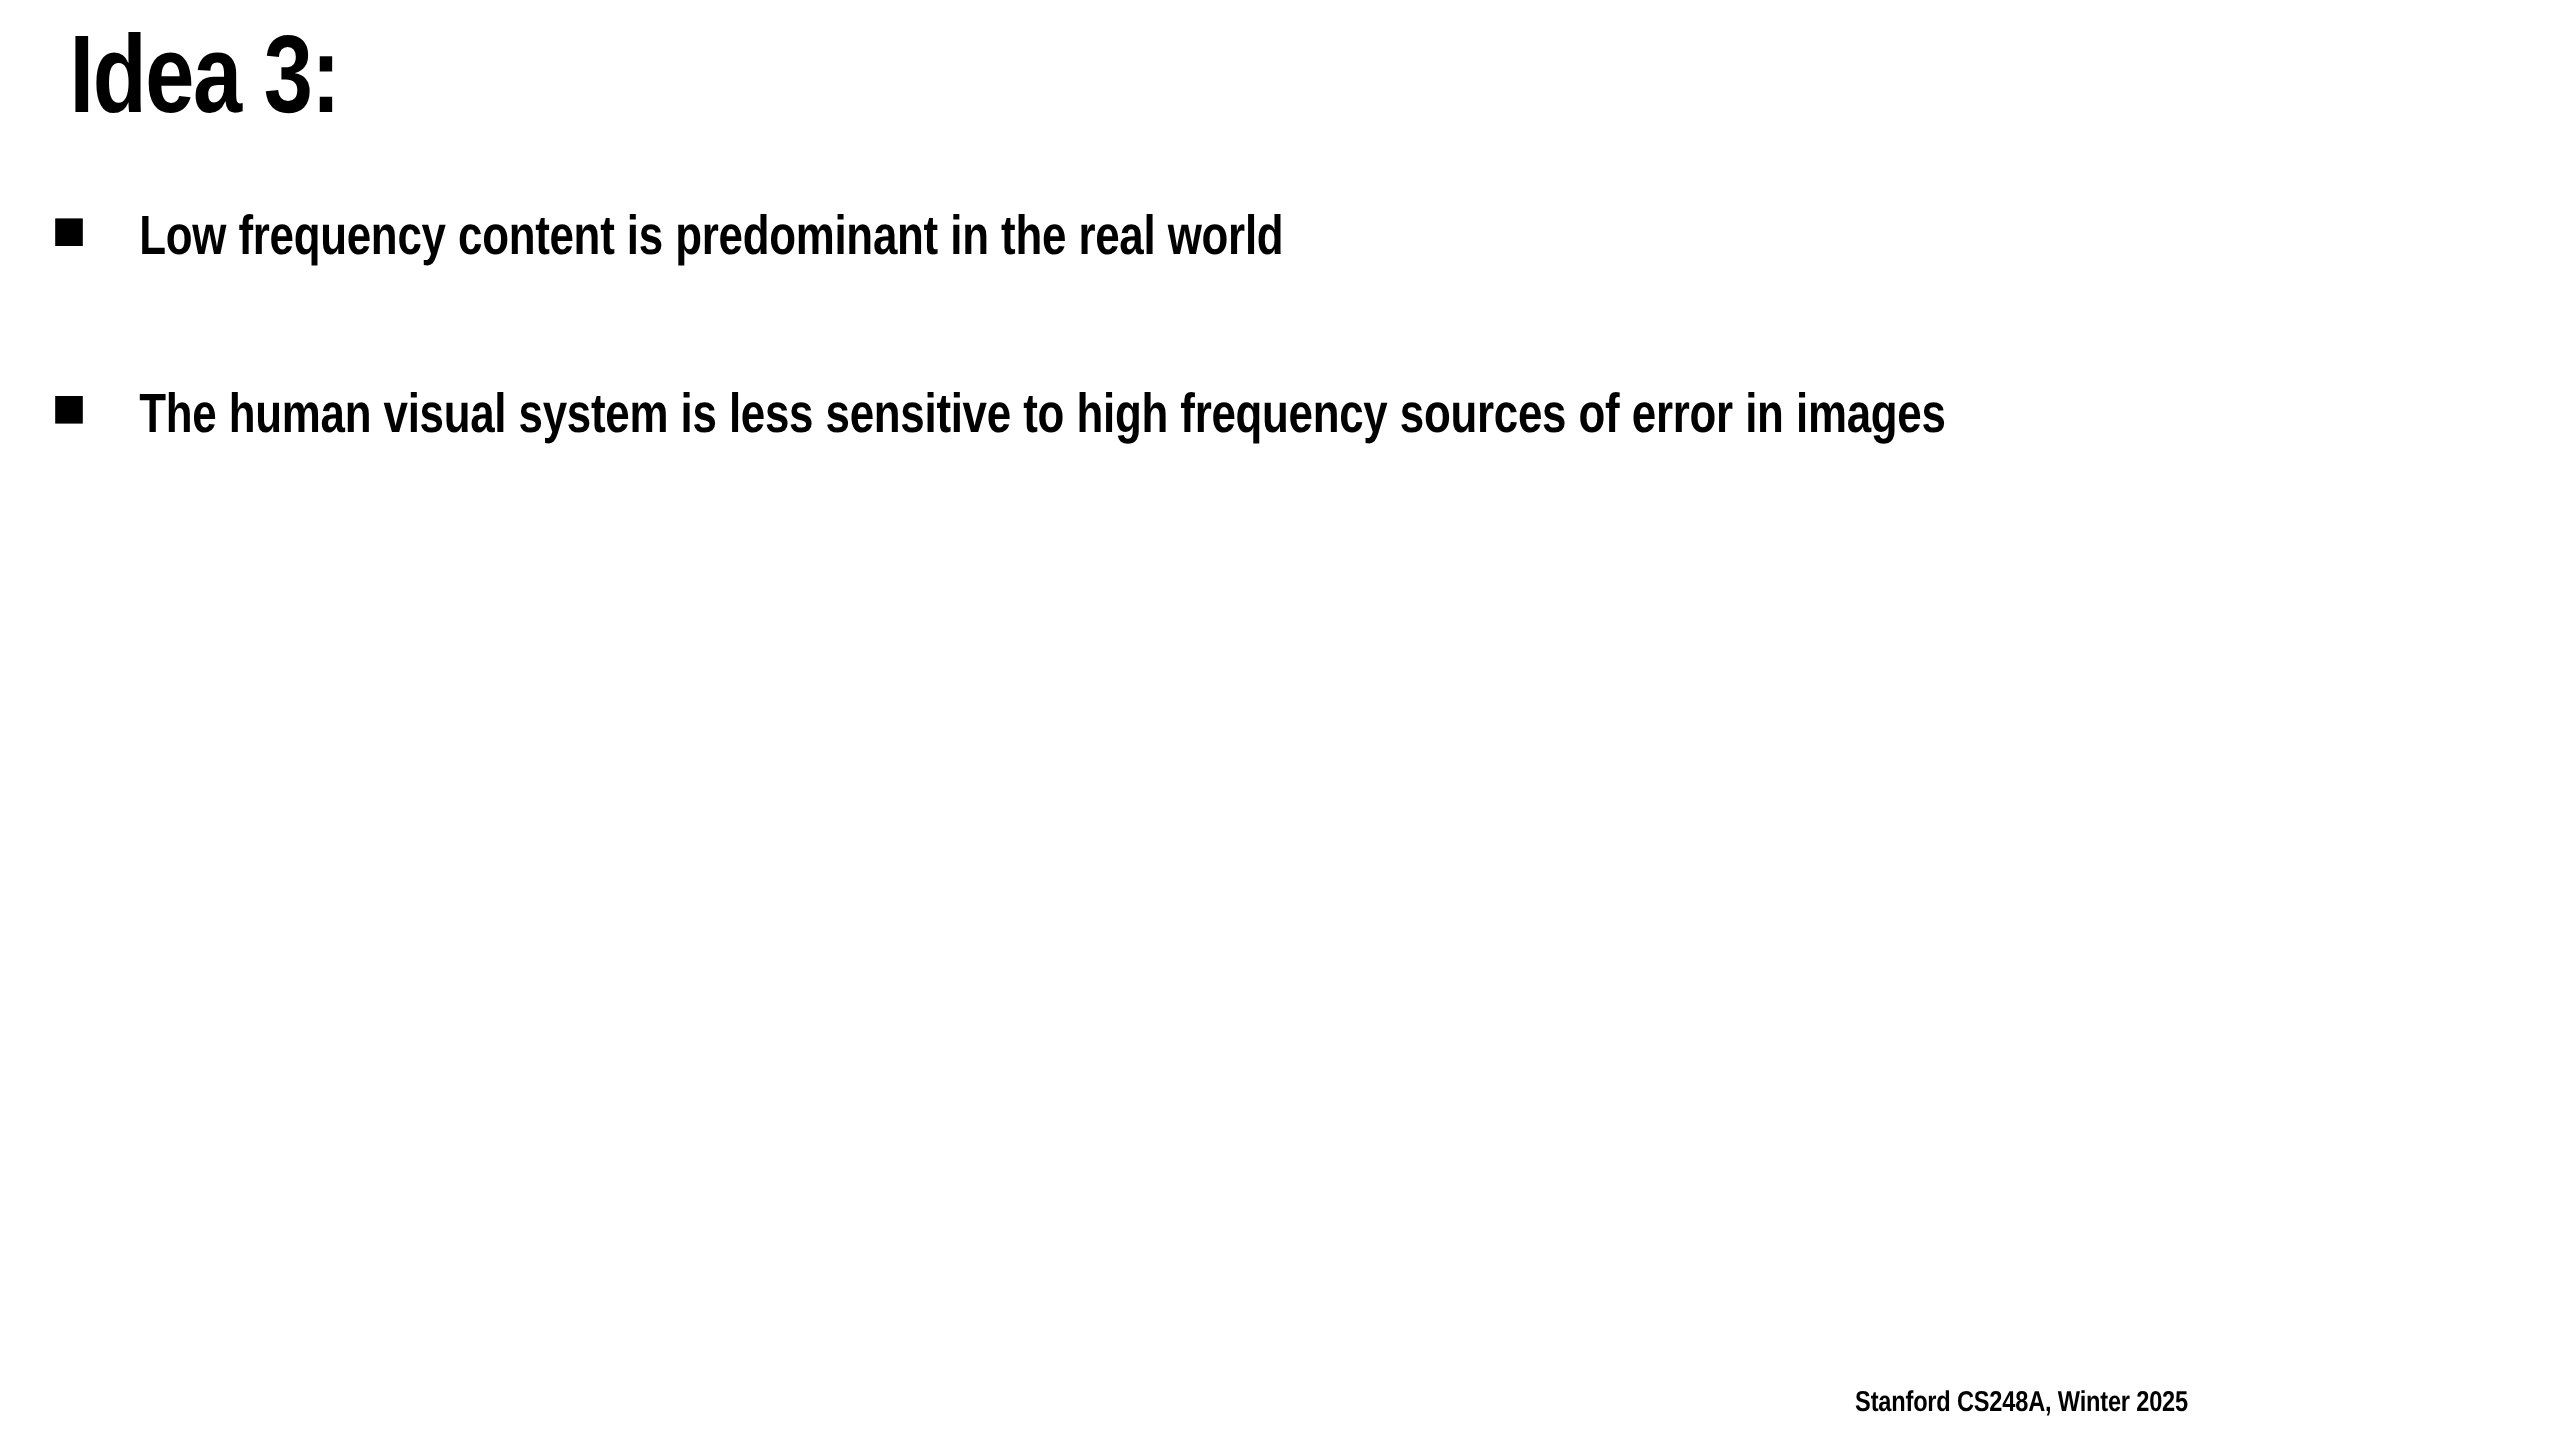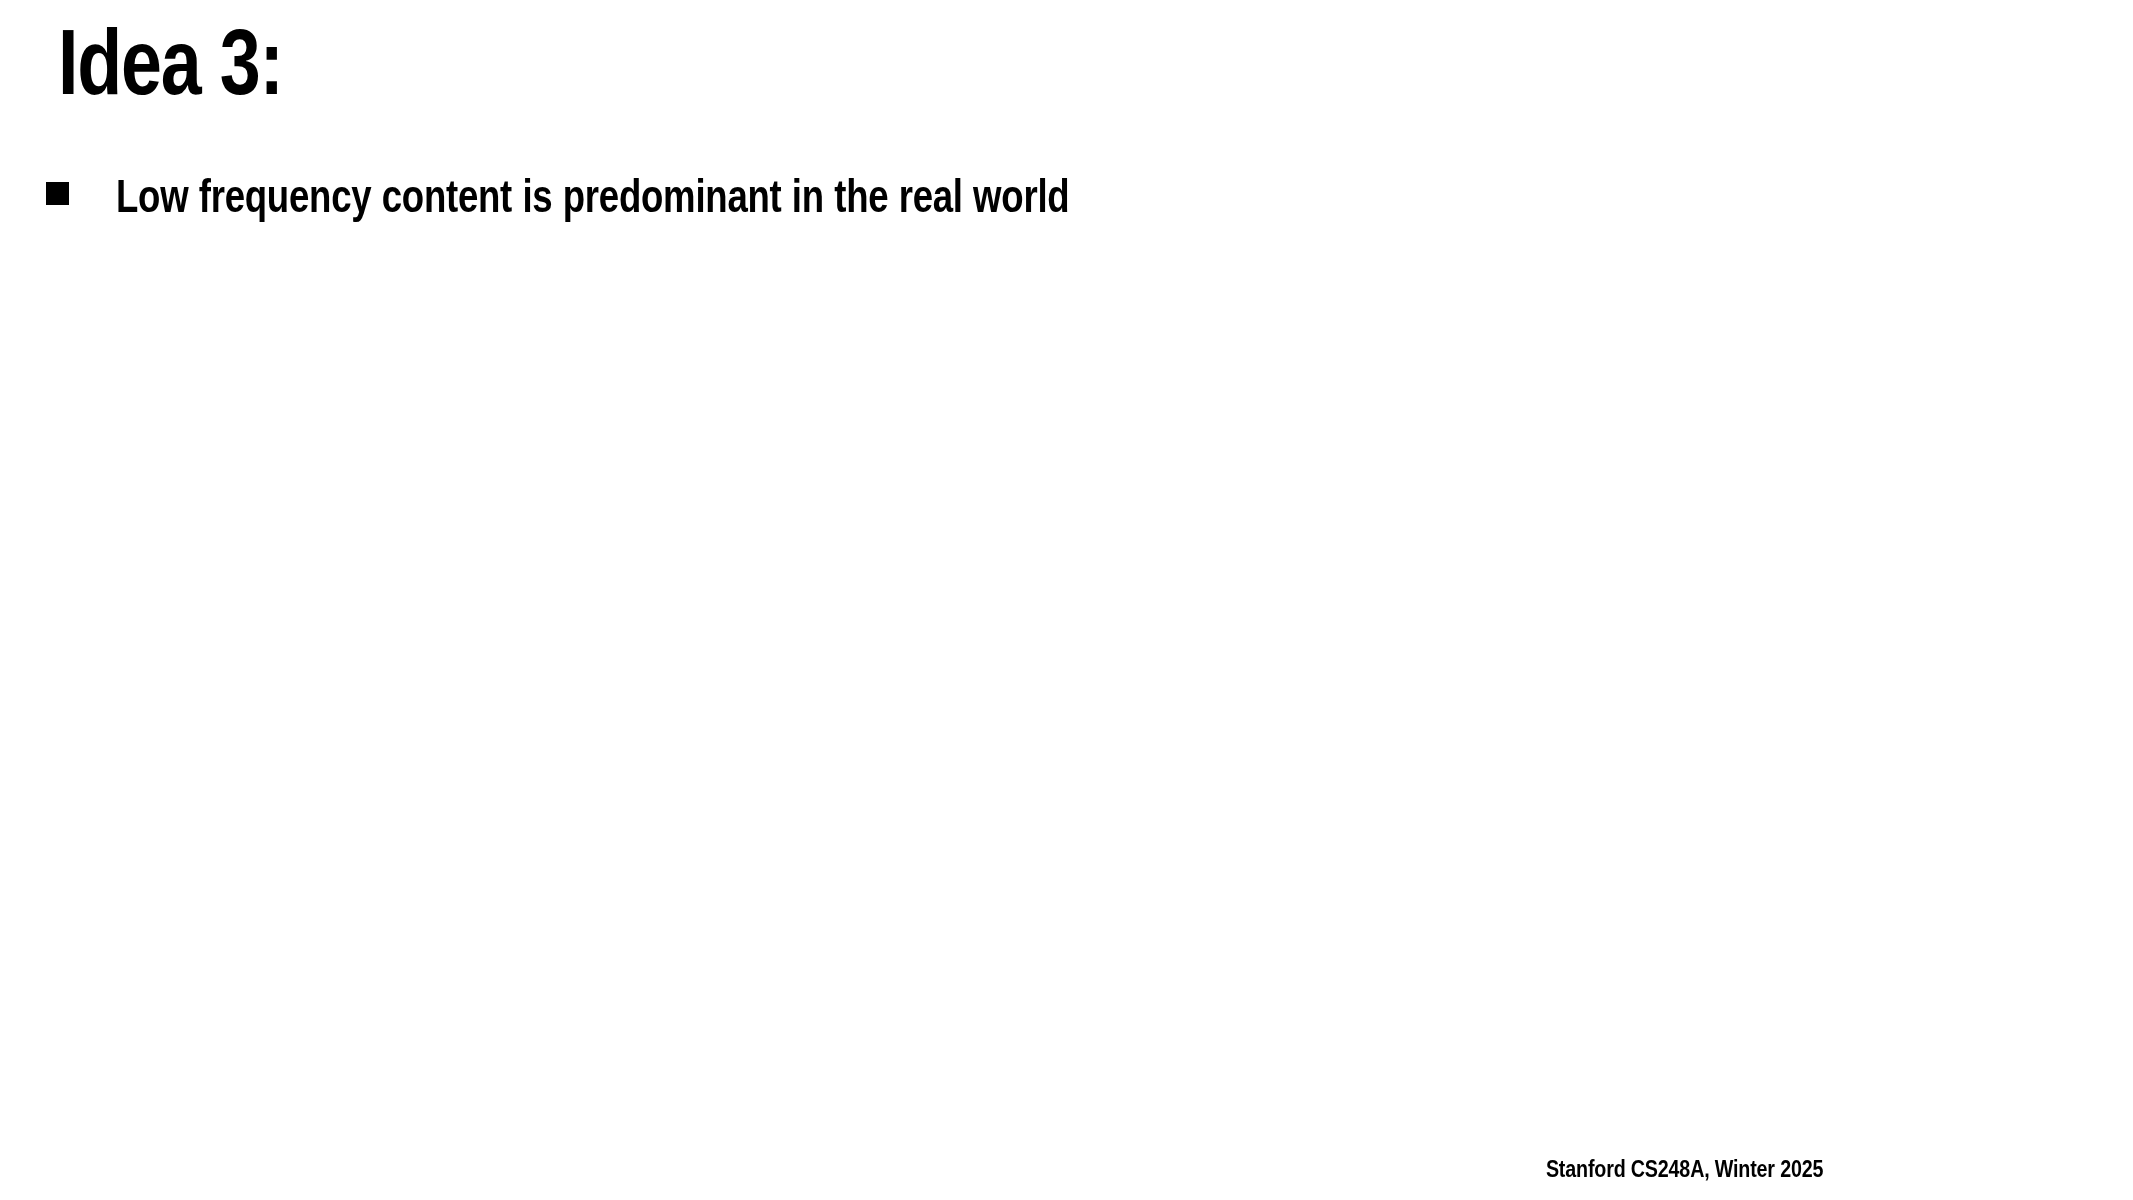--- a/index.html
+++ b/index.html
@@ -113,19 +113,25 @@
 
   <div id="bullet-list">
 
     <div class="bullet-row" id="bullet-row-0">
       <div class="bullet-marker"></div>
       <div class="bullet-text-wrap">
         <div class="bullet-text">Low frequency content is predominant in the real world</div>
       </div>
     </div>
 
+    <div class="bullet-row" id="bullet-row-1">
+      <div class="bullet-marker"></div>
+      <div class="bullet-text-wrap">
+        <div class="bullet-text">The human visual system is less sensitive to high frequency sources of error in images</div>
+      </div>
+    </div>
 
 
   </div>
 
   <div id="slide-footer">Stanford CS248A, Winter 2025</div>
 
 </div>
 
 </body></html>

